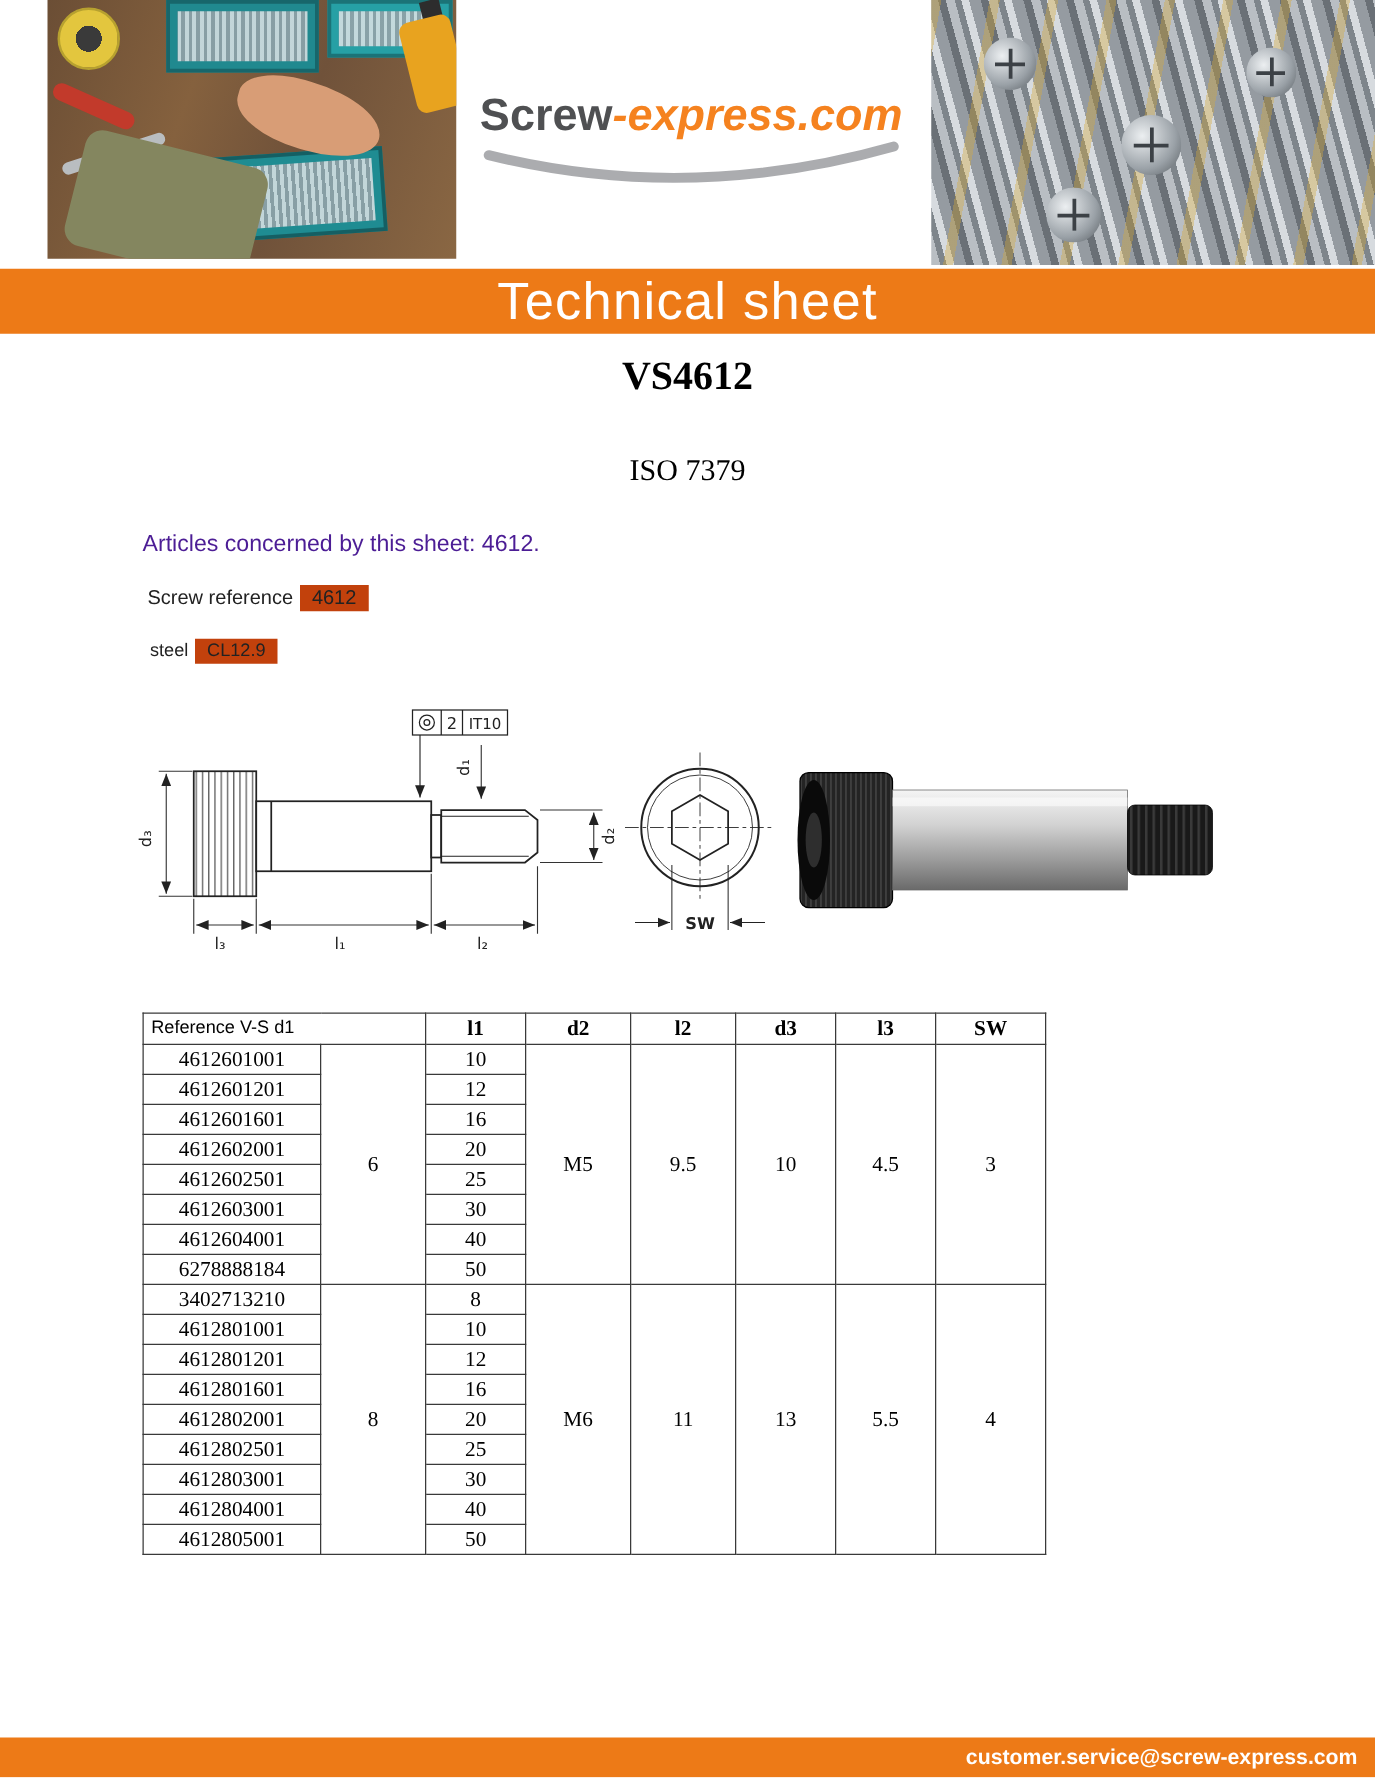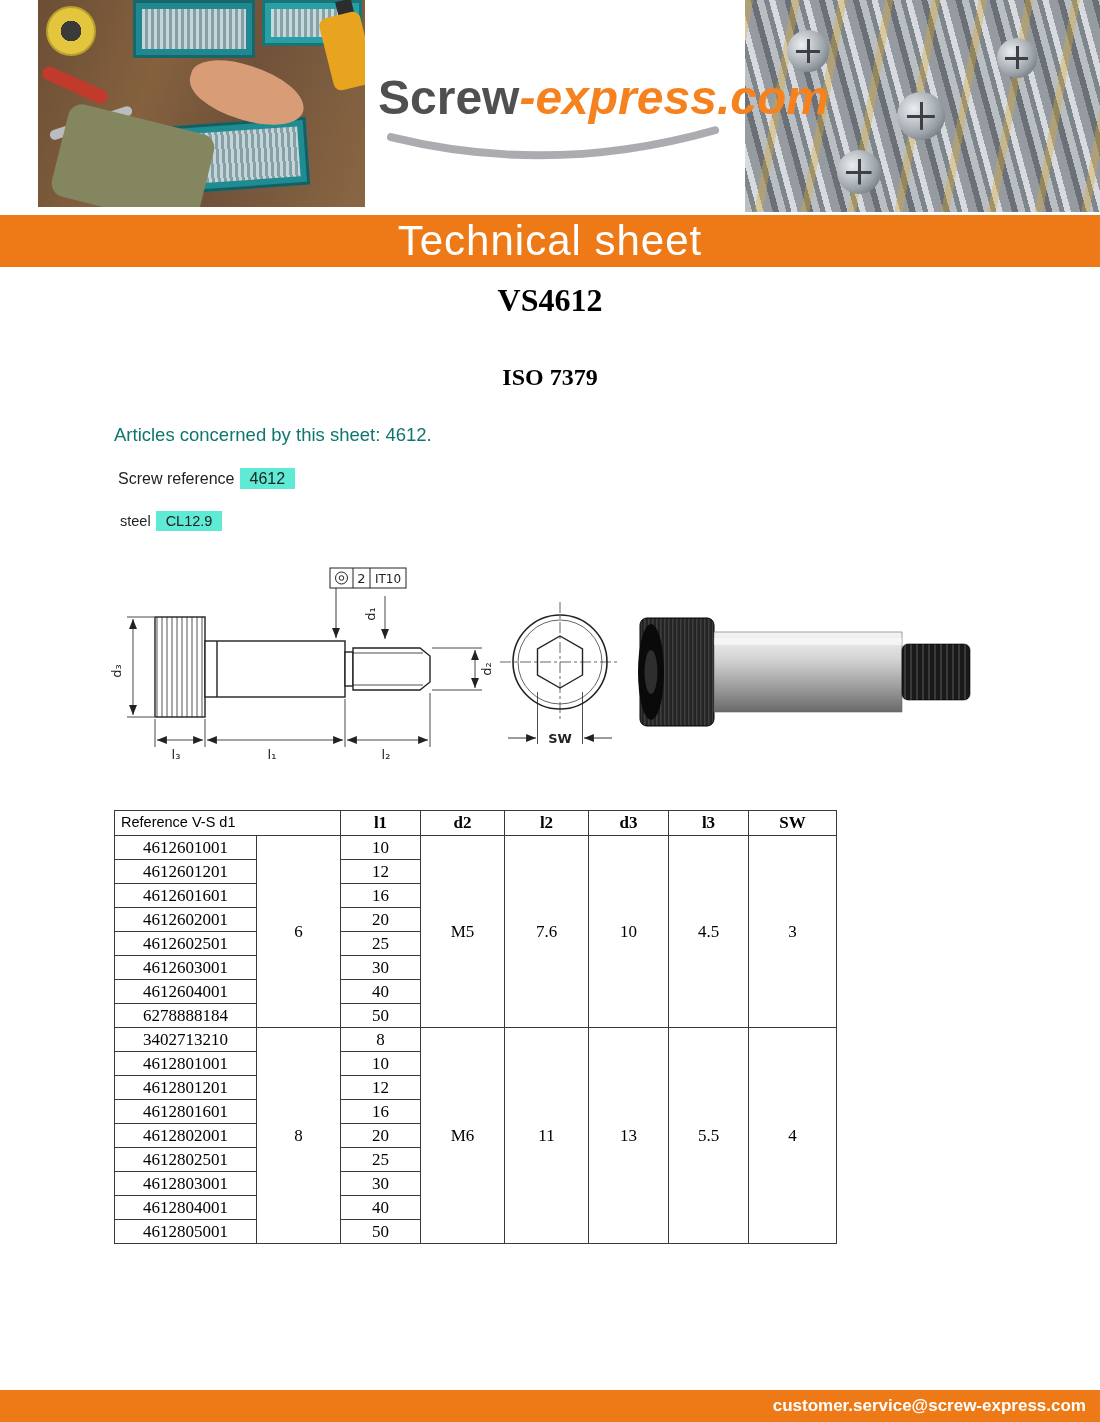--- a/index.html
+++ b/index.html
@@ -34,37 +34,37 @@
       linear-gradient(#3c4146 0 0) center/58% 3px no-repeat,
       linear-gradient(#3c4146 0 0) center/3px 58% no-repeat,
       radial-gradient(circle at 35% 35%, #eceff1, #9aa1a7 60%, #565c61);}
   .ph1{left:42px;top:30px;width:42px;height:42px;}
   .ph2{left:152px;top:92px;width:48px;height:48px;}
   .ph3{left:252px;top:38px;width:40px;height:40px;}
   .ph4{left:92px;top:150px;width:44px;height:44px;}
 
   
   .logo-area{left:378px;top:72px;width:350px;text-align:center;}
-  .logo-text{font-size:48px;white-space:nowrap;line-height:1.1;}
+  .logo-text{font-size:36px;white-space:nowrap;line-height:1.1;}
   .logo-screw{font-weight:bold;color:var(--logo-gray,#4F5052);}
   .logo-rest{font-weight:bold;font-style:italic;color:var(--logo-orange,#F5821F);}
   .swoosh{width:336px;height:42px;margin-top:0px;display:block;margin-left:auto;margin-right:auto;}
 
   
   .banner{left:0;top:215px;width:1100px;height:52px;background:var(--accent-orange,#ED7A17);color:#fff;text-align:center;}
   .banner span{font-size:42px;font-weight:normal;line-height:52px;letter-spacing:1px;}
   .t-code{left:0;top:282px;width:1100px;text-align:center;font-family:"Liberation Serif",serif;font-weight:bold;font-size:32px;color:#000;}
   .t-name{left:0;top:338px;width:1100px;text-align:center;font-size:20px;color:#1a1a1a;letter-spacing:0.5px;}
-  .t-std{left:0;top:364px;width:1100px;text-align:center;font-family:"Liberation Serif",serif;font-weight:bold;font-size:24px;color:#000;}
-
-  
-  .info-articles{left:114px;top:424px;font-size:18.5px;color:#0f766e;}
+  .t-std{left:0;top:364px;width:1100px;text-align:center;font-family:"Liberation Serif",serif;font-weight:normal;font-size:24px;color:#000;}
+
+  
+  .info-articles{left:114px;top:424px;font-size:18.5px;color:#4c1d95;}
   .info-ref{left:118px;top:470px;font-size:16px;color:#222;}
   .info-mat{left:120px;top:513px;font-size:14.5px;color:#222;}
-  .field{background:#5eead4;padding:2px 10px;margin-left:5px;}
+  .field{background:#c2410c;padding:2px 10px;margin-left:5px;}
 
   
   .drawing{left:100px;top:552px;width:900px;height:220px;}
 
   
   .dim-table{left:114px;top:810px;border-collapse:collapse;table-layout:fixed;font-family:"Liberation Serif",serif;font-size:17px;color:#000;}
   .dim-table th,.dim-table td{border:1px solid #3a3a3a;text-align:center;height:23px;padding:0 0;line-height:1.05;}
   .dim-table thead th{font-weight:bold;height:24px;}
   .th-ref{font-family:"Liberation Sans",sans-serif;font-weight:normal !important;font-size:14.5px;text-align:left !important;padding-left:6px !important;}
 
@@ -241,21 +241,21 @@
         <th>l3</th>
         <th>SW</th>
       </tr>
     </thead>
     <tbody id="table-body">
         <tr>
           <td>4612601001</td>
           <td rowspan="8">6</td>
           <td>10</td>
           <td rowspan="8">M5</td>
-          <td rowspan="8">7.6</td>
+          <td rowspan="8">9.5</td>
           <td rowspan="8">10</td>
           <td rowspan="8">4.5</td>
           <td rowspan="8">3</td>
         </tr>
         <tr>
           <td>4612601201</td>
           <td>12</td>
         </tr>
         <tr>
           <td>4612601601</td>

